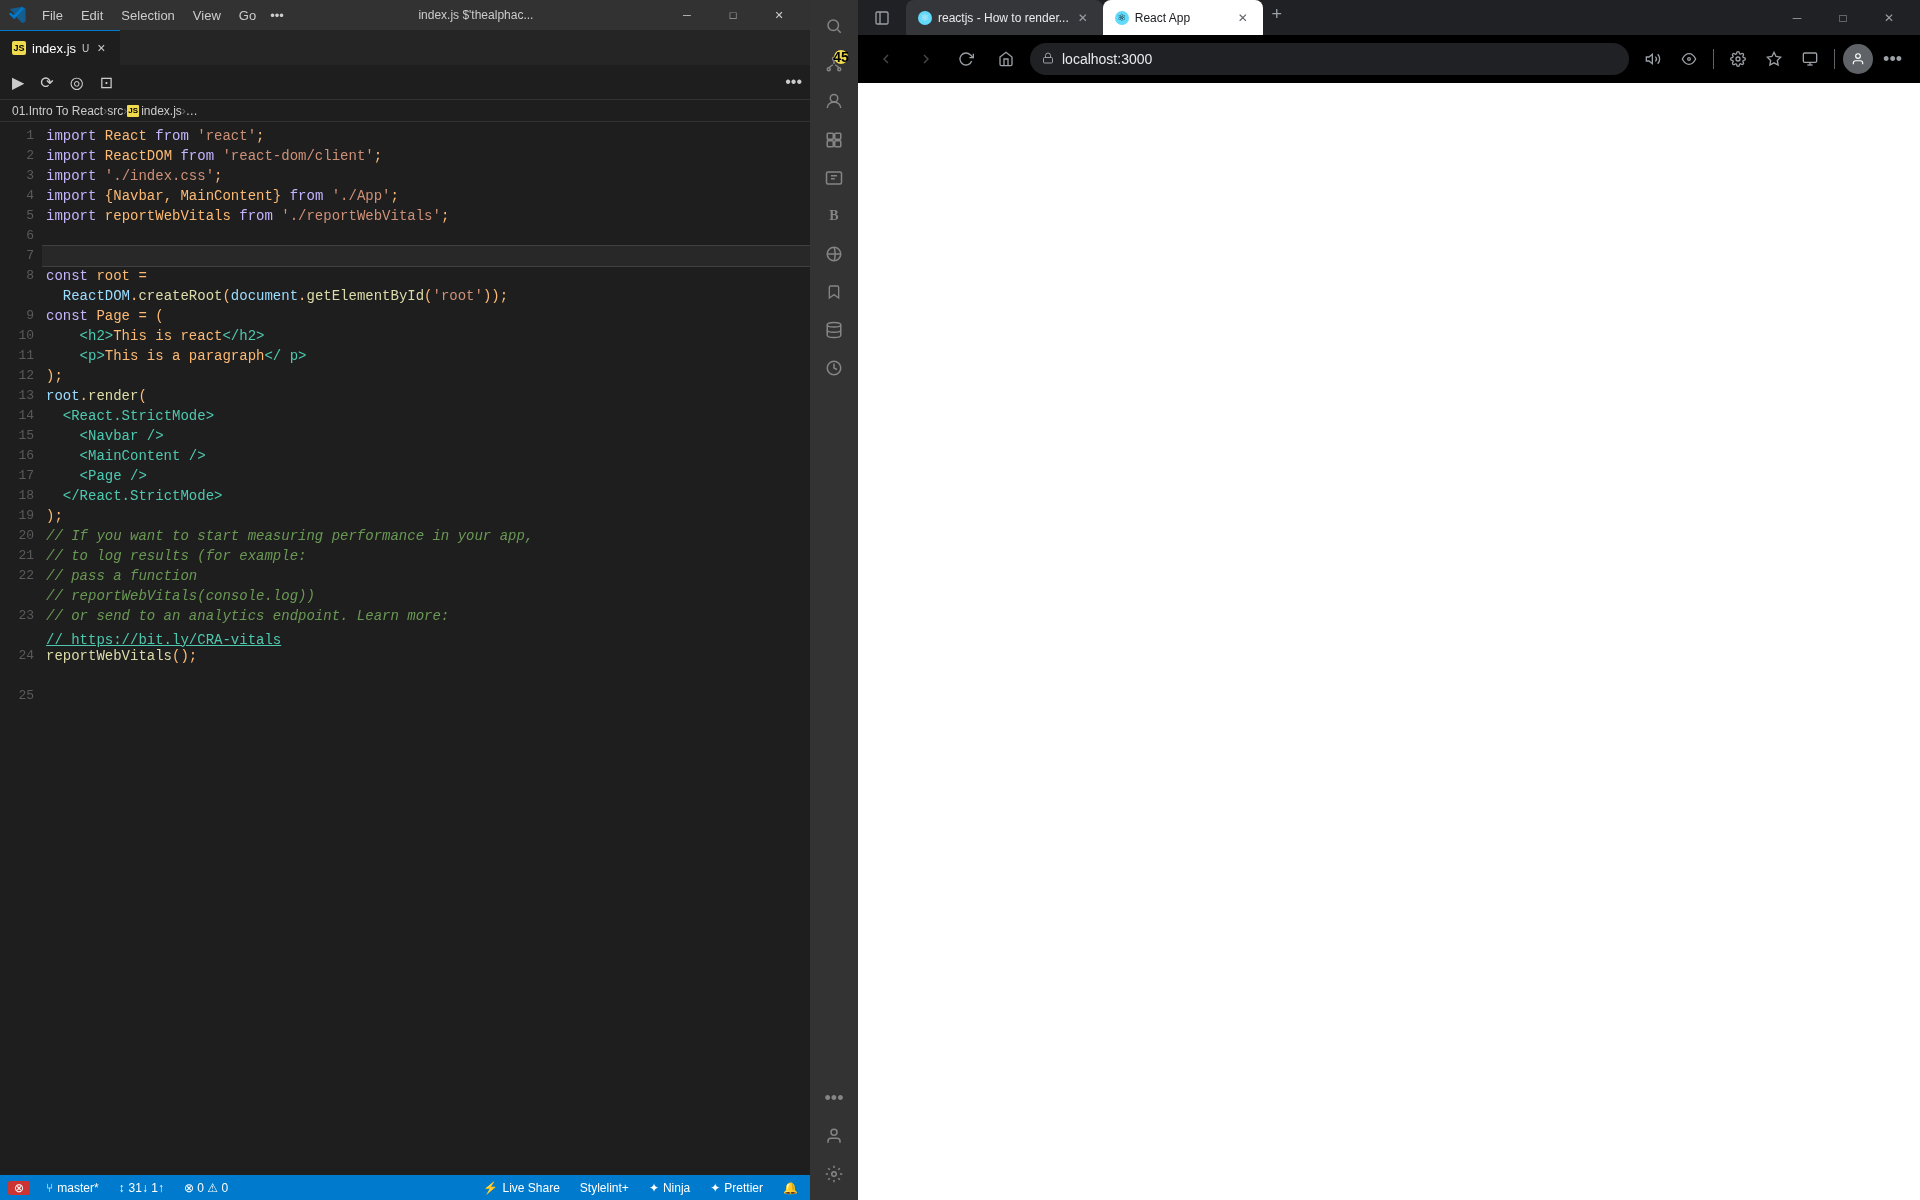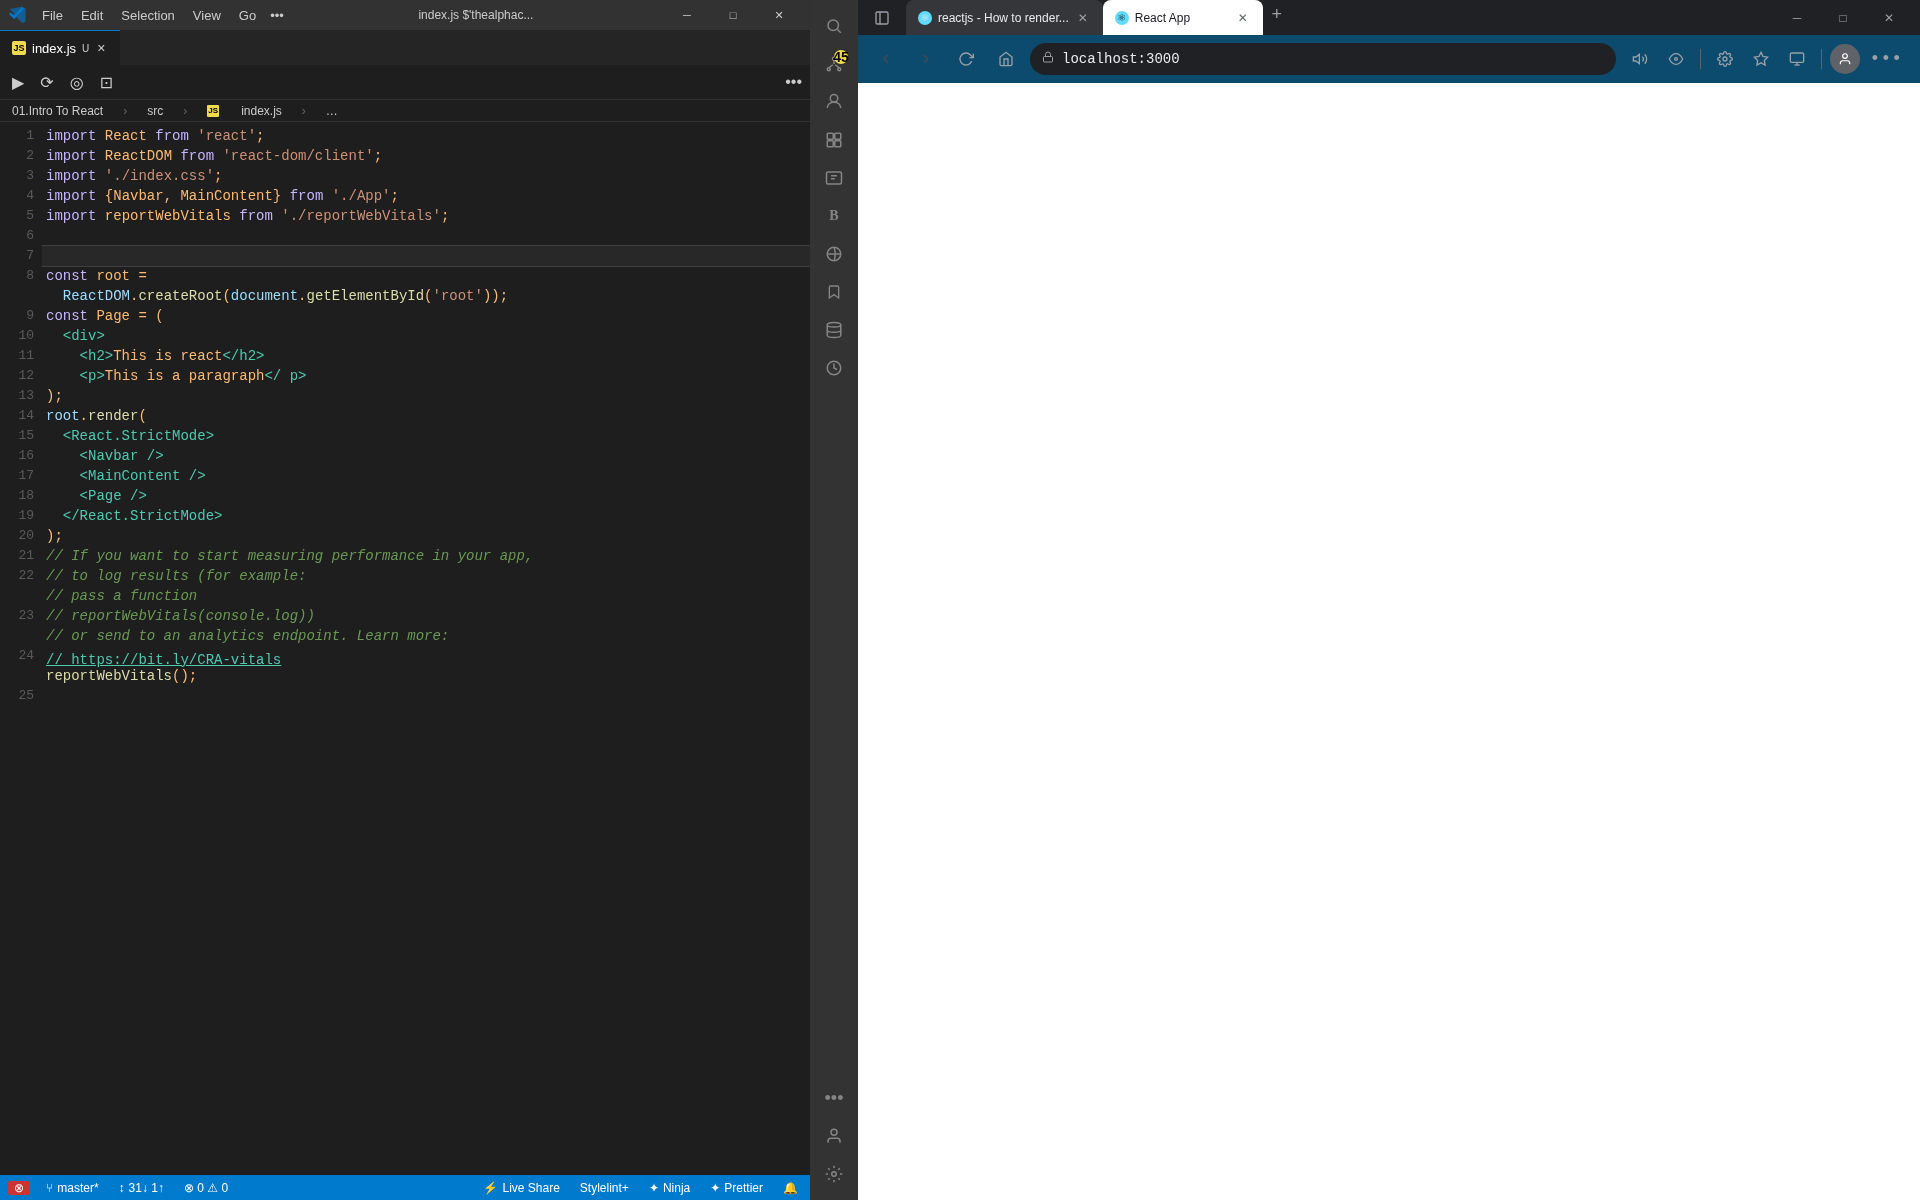--- a/index.html
+++ b/index.html
@@ -115,21 +115,21 @@
     .toolbar-spacer { flex: 1; }
     .toolbar-dots { color: #cccccc; font-size: 16px; cursor: pointer; }
 
     
     .breadcrumb {
       height: 22px;
       background: #1e1e1e;
       display: flex;
       align-items: center;
       padding: 0 12px;
-      gap: 20px;
+      gap: 0;
       font-size: 12px;
       color: #cccccc;
       border-bottom: 1px solid #333;
       flex-shrink: 0;
     }
     .breadcrumb-sep { color: #666; }
     .breadcrumb-item { cursor: pointer; }
     .bc-icon {
       width: 12px; height: 12px;
       background: #f0db4f;
@@ -313,27 +313,26 @@
     .browser-win-controls { display: flex; }
     .bwc-btn {
       width: 46px; height: 35px;
       display: flex; align-items: center; justify-content: center;
       color: #9aa0a6; font-size: 12px; cursor: pointer;
     }
 
     
     .browser-toolbar {
       height: 48px;
-      background: #0c4a6e;
+      background: #000000;
       display: flex;
       align-items: center;
       padding: 0 12px;
       gap: 8px;
       flex-shrink: 0;
-      font-family: Liberation Mono, monospace;
     }
     .nav-btn {
       width: 32px; height: 32px;
       display: flex; align-items: center; justify-content: center;
       color: #9aa0a6;
       cursor: pointer;
       border-radius: 50%;
       font-size: 16px;
     }
     .nav-btn.disabled { color: #4a4a4a; cursor: default; }
@@ -488,21 +487,20 @@
 
         <div class="code-line">&nbsp;</div>
 
         <div class="code-line current-line">&nbsp;</div>
 
         <div class="code-line"><span class="kw">const</span><span class="plain"> root =</span></div>
         <div class="code-line"><span class="plain">  </span><span class="var">ReactDOM</span><span class="plain">.</span><span class="fn">createRoot</span><span class="plain">(</span><span class="var">document</span><span class="plain">.</span><span class="fn">getElementById</span><span class="plain">(</span><span class="str">'root'</span><span class="plain">));</span></div>
 
         <div class="code-line"><span class="kw">const</span><span class="plain"> Page = (</span></div>
 
-        <div class="code-line"><span class="plain">  </span><span class="tag">&lt;div&gt;</span></div>
 
         <div class="code-line"><span class="plain">    </span><span class="tag">&lt;h2&gt;</span><span class="plain">This is react</span><span class="tag">&lt;/h2&gt;</span></div>
 
         <div class="code-line"><span class="plain">    </span><span class="tag">&lt;p&gt;</span><span class="plain">This is a paragraph</span><span class="tag">&lt;/ p&gt;</span></div>
 
 
         <div class="code-line"><span class="plain">);</span></div>
 
         <div class="code-line"><span class="var">root</span><span class="plain">.</span><span class="fn">render</span><span class="plain">(</span></div>
 

